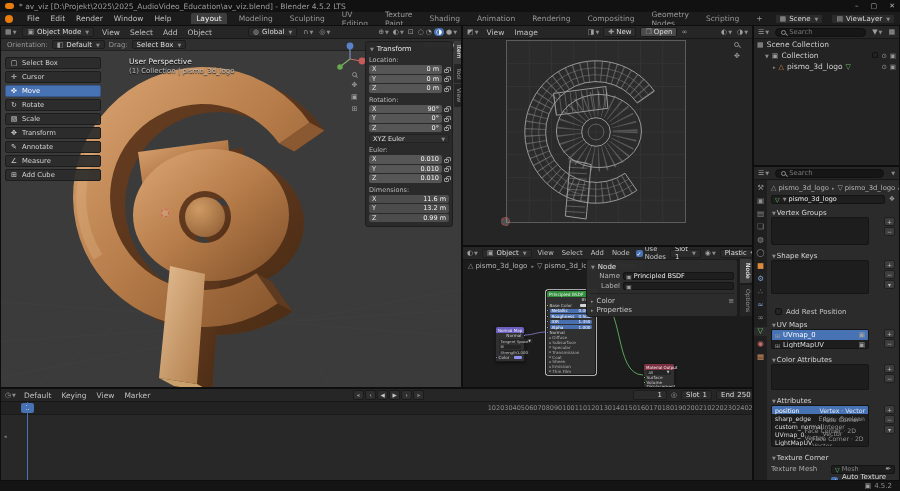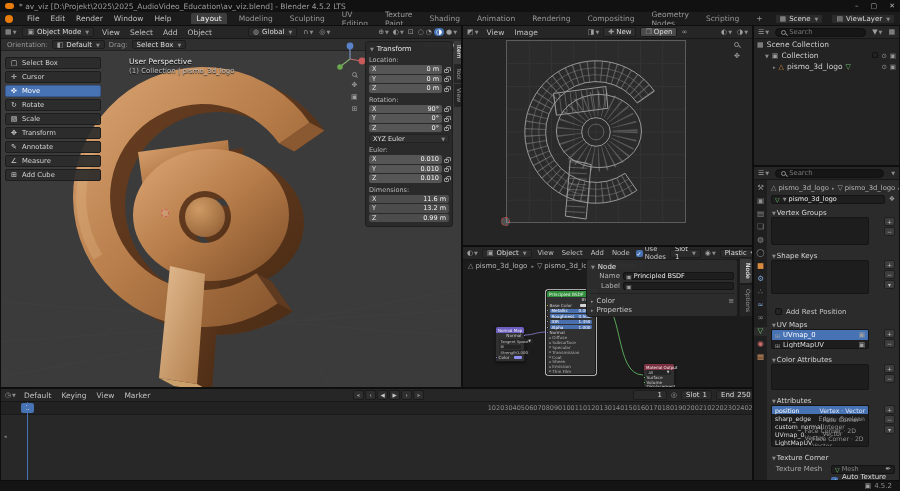--- a/index.html
+++ b/index.html
@@ -83,21 +83,21 @@
 .lbox{flex:1;background:#1d1d1d;border:1px solid #151515;border-radius:2px;overflow:hidden}
 .bcol{width:11px;display:flex;flex-direction:column;gap:1px}
 .sq{height:9px;background:#3d3d3d;border:1px solid #1e1e1e;border-radius:2px;font-size:6px;line-height:7px;text-align:center;color:#bbb}
 .uvrow{height:10px;display:flex;align-items:center;gap:3px;padding:0 3px;font-size:6.8px;color:#ddd}
 .uvrow.active{background:#4772b3;color:#fff}
 .arow{height:8px;display:flex;align-items:center;padding:0 3px;font-size:6.2px;color:#ddd}
 .arow.active{background:#4772b3;color:#fff}
 .ameta{margin-left:auto;color:#8f8f8f}
 .arow.active .ameta{color:#d8e4f5}
 .prow{display:flex;align-items:center;gap:4px;height:10px}
-.plab{width:56px;text-align:center;color:#aaa;flex:none}
+.plab{width:56px;text-align:left;color:#aaa;flex:none}
 .pfield{flex:1;background:#1e1e1e;border:1px solid #141414;border-radius:2px;height:9px;display:flex;align-items:center;gap:2px;padding:0 3px;color:#888;font-size:6.5px}
 .pval{flex:1;background:#3b3b3b;border-radius:2px;height:8px;display:flex;align-items:center;justify-content:flex-end;padding:0 3px;color:#8f8f8f;font-size:6.5px}
 
 #timeline{left:0;top:388px;width:753px;height:93px;background:#282828}
 .ruler{position:absolute;left:0;top:13px;width:753px;height:13px;background:#222;border-bottom:1px solid #1a1a1a}
 .ticks{position:absolute;left:36px;top:2px;width:724px;display:flex;justify-content:flex-end;font-size:6.5px;color:#8c8c8c}
 .phead{position:absolute;left:20px;top:1px;width:13px;height:10px;background:#4772b3;border-radius:2px;color:#fff;font-size:6.5px;display:flex;align-items:center;justify-content:center}
 .pline{position:absolute;left:26px;top:13px;width:1px;height:80px;background:#4772b3}
 .pbtn{width:11px;height:10px;background:#2e2e2e;border:1px solid #1a1a1a;border-radius:2px;color:#c5c5c5;font-size:5.5px;display:inline-flex;align-items:center;justify-content:center}
 

